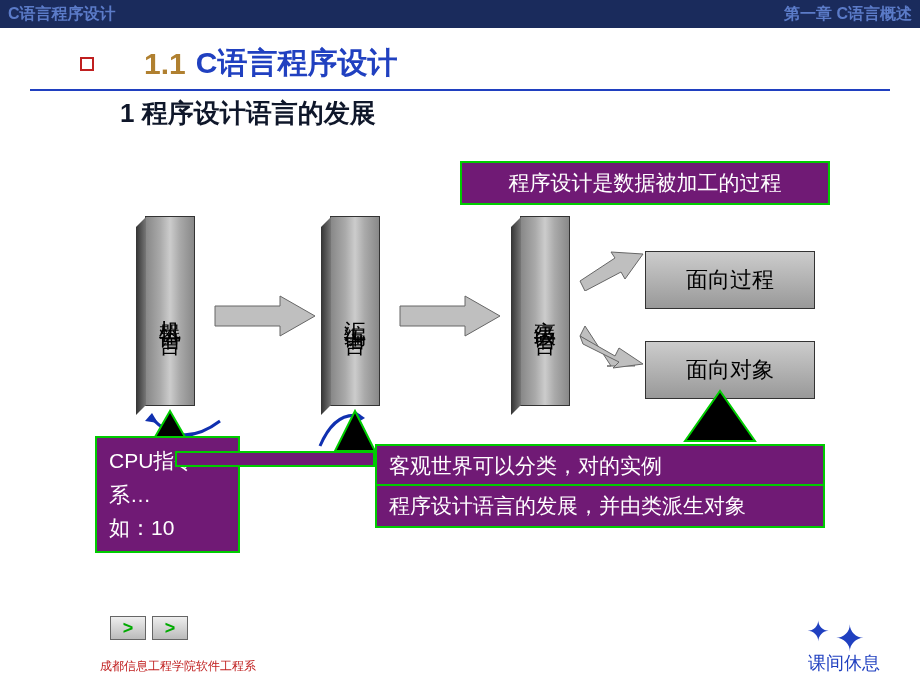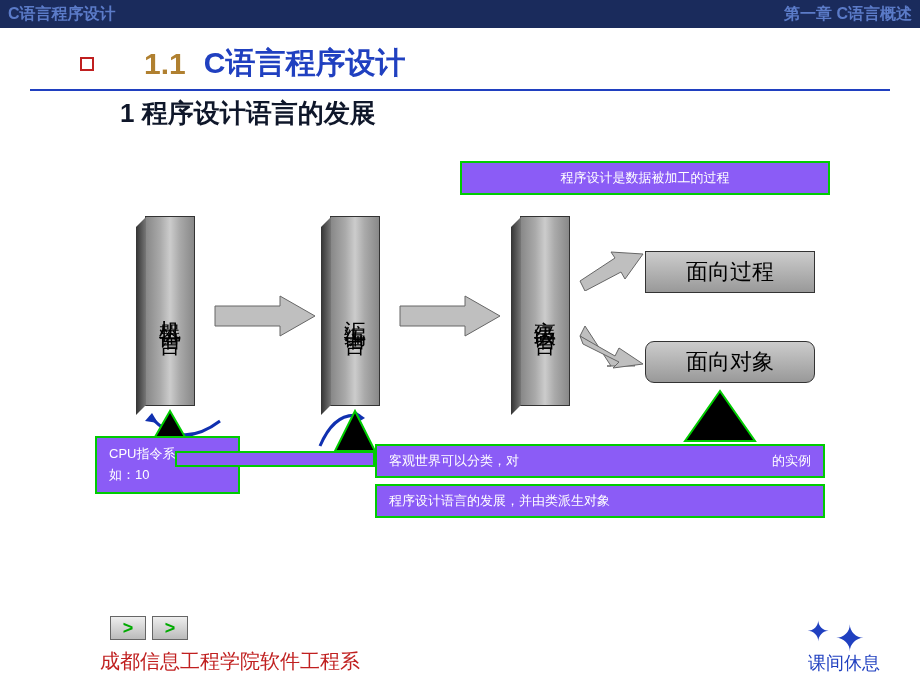--- a/index.html
+++ b/index.html
@@ -1,35 +1,35 @@
 <!DOCTYPE html>
 <html><head>
 <meta charset="utf-8">
 <style>
 * { margin: 0; padding: 0; box-sizing: border-box; }
 body { width: 920px; height: 690px; background: #fff; font-family: "Microsoft YaHei", SimSun, sans-serif; position: relative; overflow: hidden; }
 .header { background: #1a2b5c; height: 28px; color: #5b7bc8; font-size: 16px; display: flex; justify-content: space-between; align-items: center; padding: 0 8px; font-weight: bold; }
 .title-row { display: flex; align-items: center; margin: 15px 0 5px 80px; }
 .square-bullet { width: 14px; height: 14px; border: 2px solid #c02020; margin-right: 50px; }
-.section-num { color: #b08030; font-size: 30px; font-weight: bold; margin-right: 18px; }
+.section-num { color: #b08030; font-size: 30px; font-weight: bold; margin-right: 10px; }
 .section-title { color: #2040c0; font-size: 30px; font-weight: bold; }
 .subtitle { color: #0f172a; font-size: 26px; font-weight: bold; margin-left: 120px; margin-top: 5px; }
 .hr-line { border-top: 2px solid #2040c0; margin: 0 30px; }
 .diagram { position: relative; height: 420px; margin-top: 30px; }
 .vbox { position: absolute; width: 50px; background: linear-gradient(to right, #888 0%, #aaa 30%, #ccc 50%, #aaa 70%, #888 100%); border: 1px solid #333; display: flex; align-items: center; justify-content: center; }
 .vbox span { writing-mode: vertical-rl; font-size: 22px; color: #000; letter-spacing: 4px; }
 .vbox::before { content: ''; position: absolute; top: 0; left: -10px; width: 10px; height: 100%; background: linear-gradient(to right, #333, #777); transform: skewY(-45deg); transform-origin: top right; }
-.hbox { position: absolute; height: 42px; background: linear-gradient(to bottom, #ccc, #999); border: 1px solid #333; display: flex; align-items: center; justify-content: center; font-size: 22px; }
+.hbox { position: absolute; height: 58px; background: linear-gradient(to bottom, #ccc, #999); border: 1px solid #333; display: flex; align-items: center; justify-content: center; font-size: 22px; }
 .arrow-right { position: absolute; }
 .arrow-right svg { display: block; }
-.callout { position: absolute; background: #8b5cf6; border: 2px solid #0c0; color: #fff; font-size: 13px; padding: 6px 12px; }
+.callout { position: absolute; background: #701a75; border: 2px solid #0c0; color: #fff; font-size: 21px; padding: 6px 12px; }
 .callout-top { top: 0; left: 460px; width: 370px; text-align: center; }
 .nav-btns { position: absolute; bottom: 50px; left: 110px; display: flex; gap: 6px; }
 .nav-btn { width: 36px; height: 24px; background: linear-gradient(to bottom, #eee, #bbb); border: 1px solid #666; display: flex; align-items: center; justify-content: center; color: #0a0; font-size: 18px; font-weight: bold; cursor: pointer; }
-.footer-left { position: absolute; bottom: 15px; left: 100px; color: #c02020; font-size: 20px; }
+.footer-left { position: absolute; bottom: 15px; left: 100px; color: #c02020; font-size: 12px; }
 .footer-right { position: absolute; bottom: 15px; right: 40px; color: #2040c0; font-size: 18px; }
 .star { position: absolute; color: #2040c0; font-size: 28px; }
 .star1 { bottom: 42px; right: 90px; }
 .star2 { bottom: 30px; right: 55px; font-size: 36px; }
 .curve-arrow { position: absolute; }
 </style>
 </head>
 <body>
 
 <div class="header">
@@ -56,21 +56,21 @@
   <div class="vbox" style="left:330px; top:55px; height:190px;">
       <span>汇编语言</span>
     </div>
   <div class="vbox" style="left:520px; top:55px; height:190px;">
       <span>高级语言</span>
     </div>
 
   <div class="hbox" style="left:645px; top:90px; width:170px;">
       <span>面向过程</span>
     </div>
-  <div class="hbox" style="left:645px; top:180px; width:170px;border-radius:9px;">
+  <div class="hbox" style="left:645px; top:180px; width:170px;">
       <span>面向对象</span>
     </div>
 
   <div class="arrow-right" style="left:210px; top:130px;">
     <svg width="110" height="50">
         <path d="M5 15 L70 15 L70 5 L105 25 L70 45 L70 35 L5 35 Z" fill="#bfbfbf" stroke="#666"></path>
       </svg>
   </div>
   <div class="arrow-right" style="left:395px; top:130px;">
     <svg width="110" height="50">
@@ -101,21 +101,21 @@
         <path d="M45 5 L55 12 L45 18 Z" fill="#1030b0"></path>
       </svg>
   </div>
 
   <div class="callout" style="left:95px; top:275px; width:145px; line-height:1.6;">
     <div>CPU指令系…</div>
     <div>如：10</div>
   </div>
   <div class="callout" style="left:175px; top:290px; width:200px; line-height:1.6;">
   </div>
-  <div class="callout" style="left:375px; top:283px; width:450px; display:flex; justify-content:space-between;">
+  <div class="callout" style="left:375px; top:283px; width:450px; display:flex; ">
     <span>客观世界可以分类，对</span>
     <span>的实例</span>
   </div>
   <div class="callout" style="left:375px; top:323px; width:450px;">
     <span>程序设计语言的发展，并由类派生对象</span>
   </div>
 
   <svg style="position:absolute; left:680px; top:225px;" width="80" height="60">
     <path d="M5 55 L40 5 L75 55 Z" fill="#000" stroke="#0c0" stroke-width="2"></path>
   </svg>

